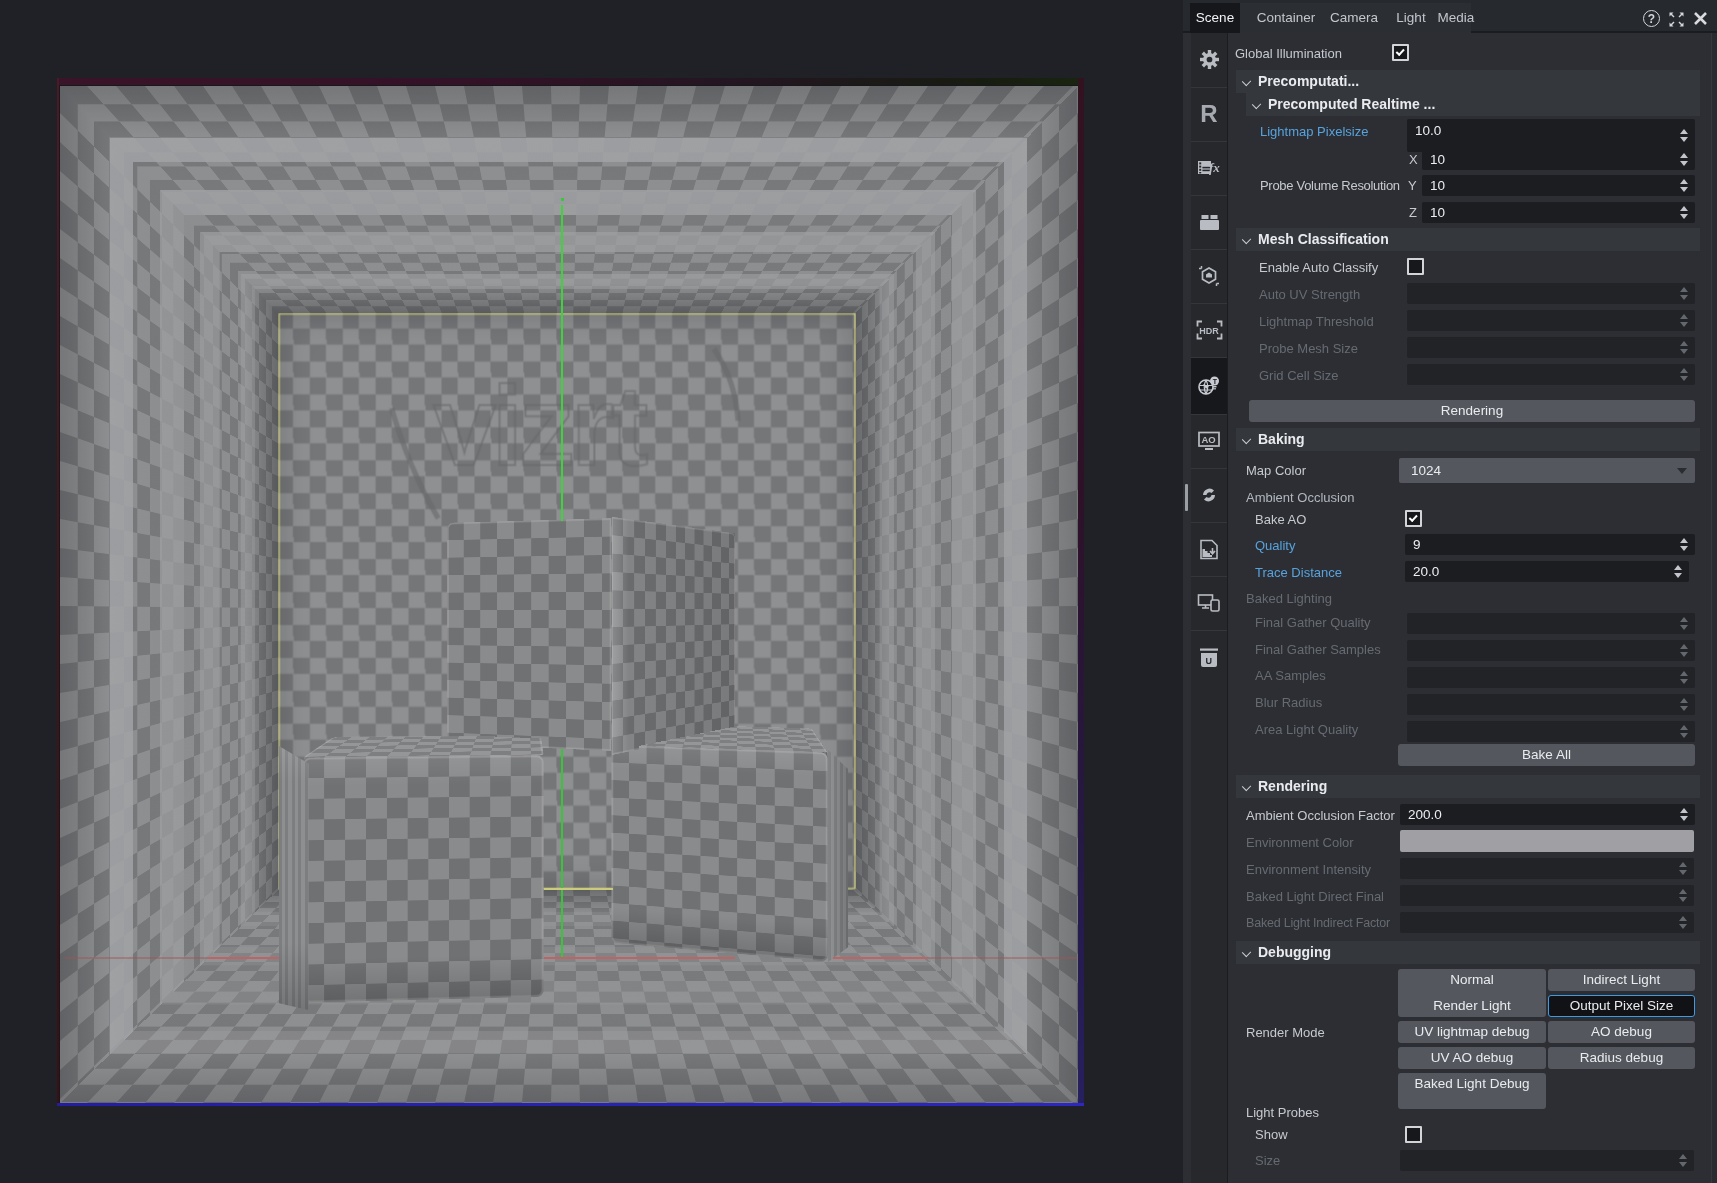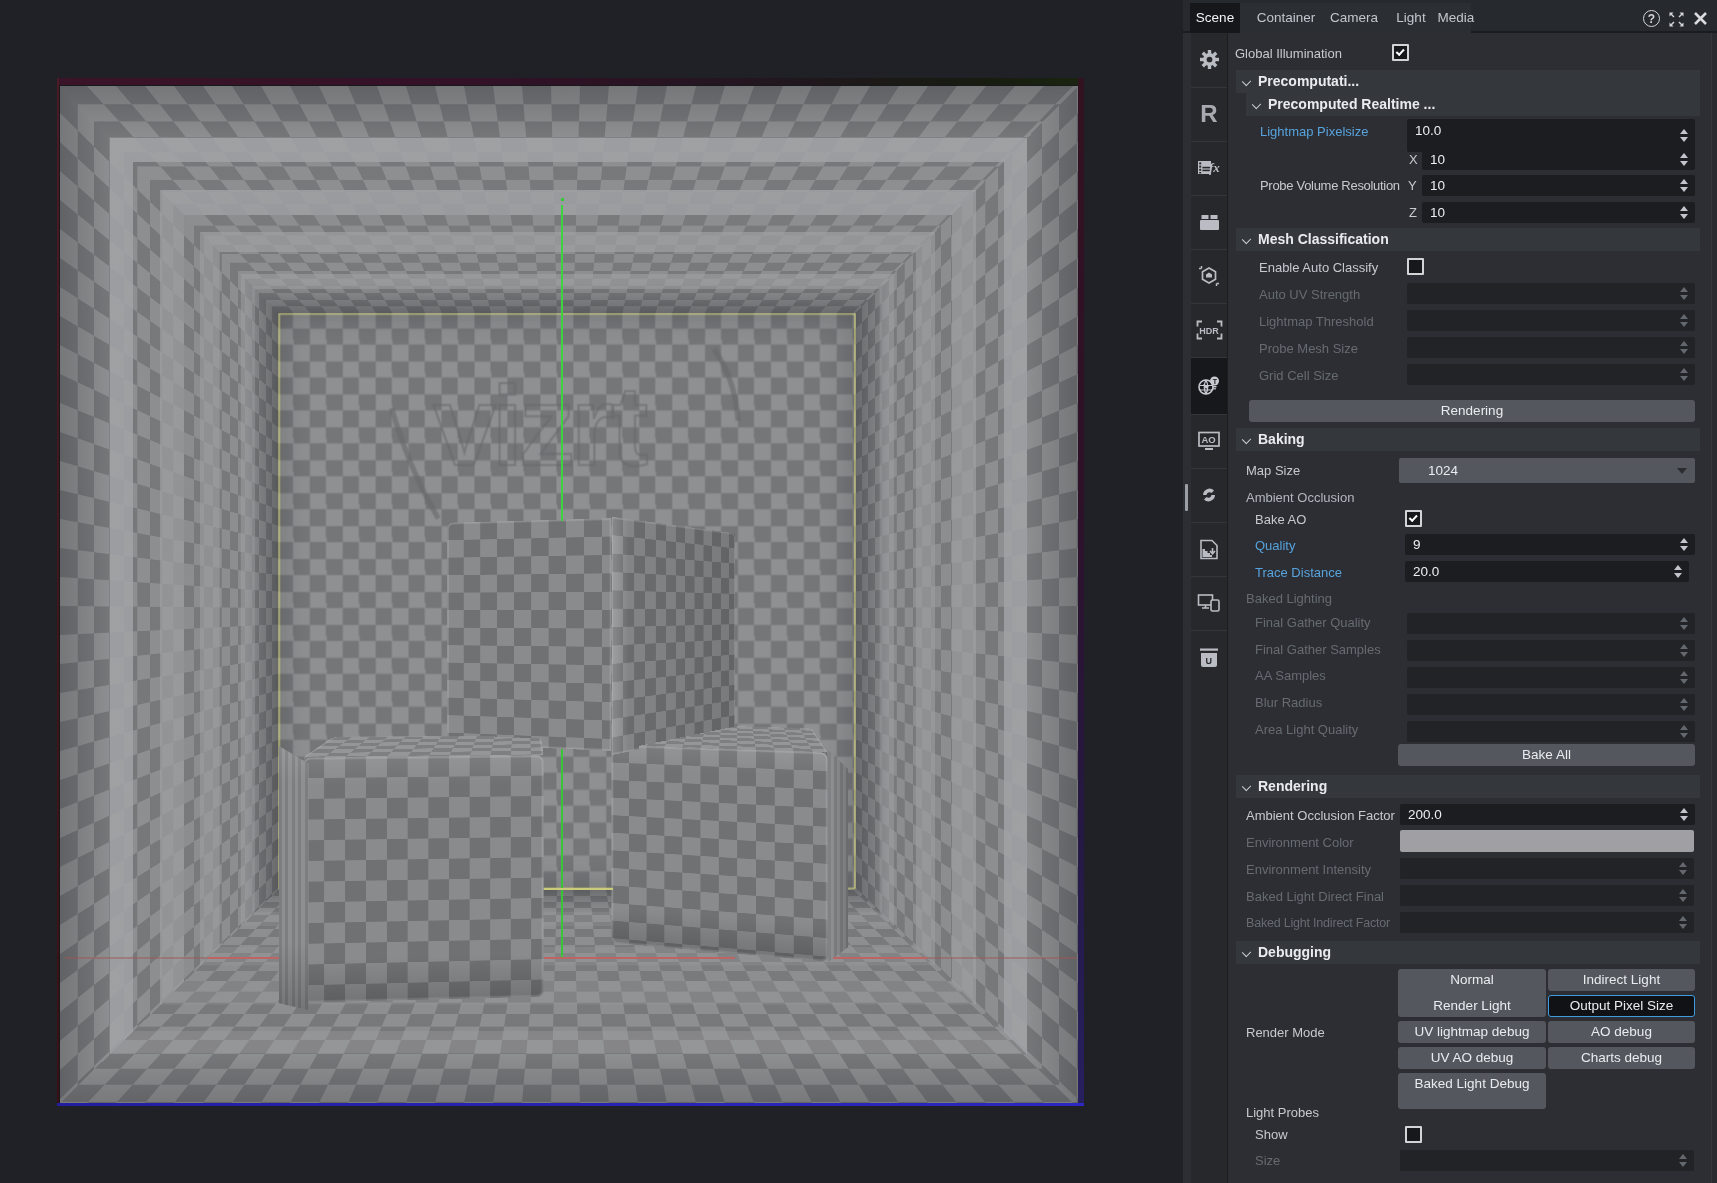--- a/index.html
+++ b/index.html
@@ -321,22 +321,22 @@
   </div>
 <div class="lbl dis" style="left:1259px;top:368px">Grid Cell Size</div>
 <div class="fld fldd" style="top:364px">
     <span class="sp spd">
       <b></b>
       <u></u>
     </span>
   </div>
 <div class="btn" style="left:1249px;top:400px;width:446px;height:22px;line-height:22px">Rendering</div>
 <div class="hdr" style="top:428px"><div class="chev"></div><span>Baking</span></div>
-<div class="lbl" style="left:1246px;top:463px">Map Size</div>
-<div class="btn" style="left:1399px;top:458px;width:296px;height:25px;line-height:25px;text-align:left;border-radius:2px"><span style="margin-left:29px">1024</span><span style="position:absolute;right:8px;top:10px;width:0;height:0;border-left:5px solid transparent;border-right:5px solid transparent;border-top:6px solid #2a2c30"></span></div>
+<div class="lbl" style="left:1246px;top:463px">Map Color</div>
+<div class="btn" style="left:1399px;top:458px;width:296px;height:25px;line-height:25px;text-align:left;border-radius:2px"><span style="margin-left:12px">1024</span><span style="position:absolute;right:8px;top:10px;width:0;height:0;border-left:5px solid transparent;border-right:5px solid transparent;border-top:6px solid #2a2c30"></span></div>
 <div class="lbl sub" style="left:1246px;top:490px">Ambient Occlusion</div>
 <div class="lbl" style="left:1255px;top:512px">Bake AO</div>
 <div class="cb" style="left:1405px;top:510px">
     <i></i>
   </div>
 <div class="lbl bl" style="left:1255px;top:538px">Quality</div>
 <div class="fld" style="left:1405px;width:290px;top:534px"><i>9</i><span class="sp">
       <b></b>
       <u></u>
     </span></div>
@@ -413,21 +413,21 @@
   </div>
 <div class="hdr" style="top:941px"><div class="chev"></div><span>Debugging</span></div>
 <div class="lbl" style="left:1246px;top:1025px">Render Mode</div>
 <div class="btn" style="left:1398px;top:969px;width:148px;height:39px;line-height:22px">Normal</div>
 <div class="btn" style="left:1548px;top:969px;width:147px;height:22px;line-height:22px">Indirect Light</div>
 <div class="btn" style="left:1398px;top:995px;width:148px;height:22px;line-height:22px">Render Light</div>
 <div class="btn" style="left:1548px;top:995px;width:147px;height:22px;line-height:22px;background:#101215;border:1.5px solid #3f9be0;line-height:19px">Output Pixel Size</div>
 <div class="btn" style="left:1398px;top:1021px;width:148px;height:22px;line-height:22px">UV lightmap debug</div>
 <div class="btn" style="left:1548px;top:1021px;width:147px;height:22px;line-height:22px">AO debug</div>
 <div class="btn" style="left:1398px;top:1047px;width:148px;height:22px;line-height:22px">UV AO debug</div>
-<div class="btn" style="left:1548px;top:1047px;width:147px;height:22px;line-height:22px">Charts debug</div>
+<div class="btn" style="left:1548px;top:1047px;width:147px;height:22px;line-height:22px">Radius debug</div>
 <div class="btn" style="left:1398px;top:1073px;width:148px;height:36px;line-height:22px">Baked Light Debug</div>
 <div class="lbl" style="left:1246px;top:1105px">Light Probes</div>
 <div class="lbl" style="left:1255px;top:1127px">Show</div>
 <div class="cb" style="left:1405px;top:1126px"></div>
 <div class="lbl dis" style="left:1255px;top:1153px">Size</div>
 <div class="fld fldd" style="left:1400px;width:294px;top:1150px">
     <span class="sp spd">
       <b></b>
       <u></u>
     </span>

